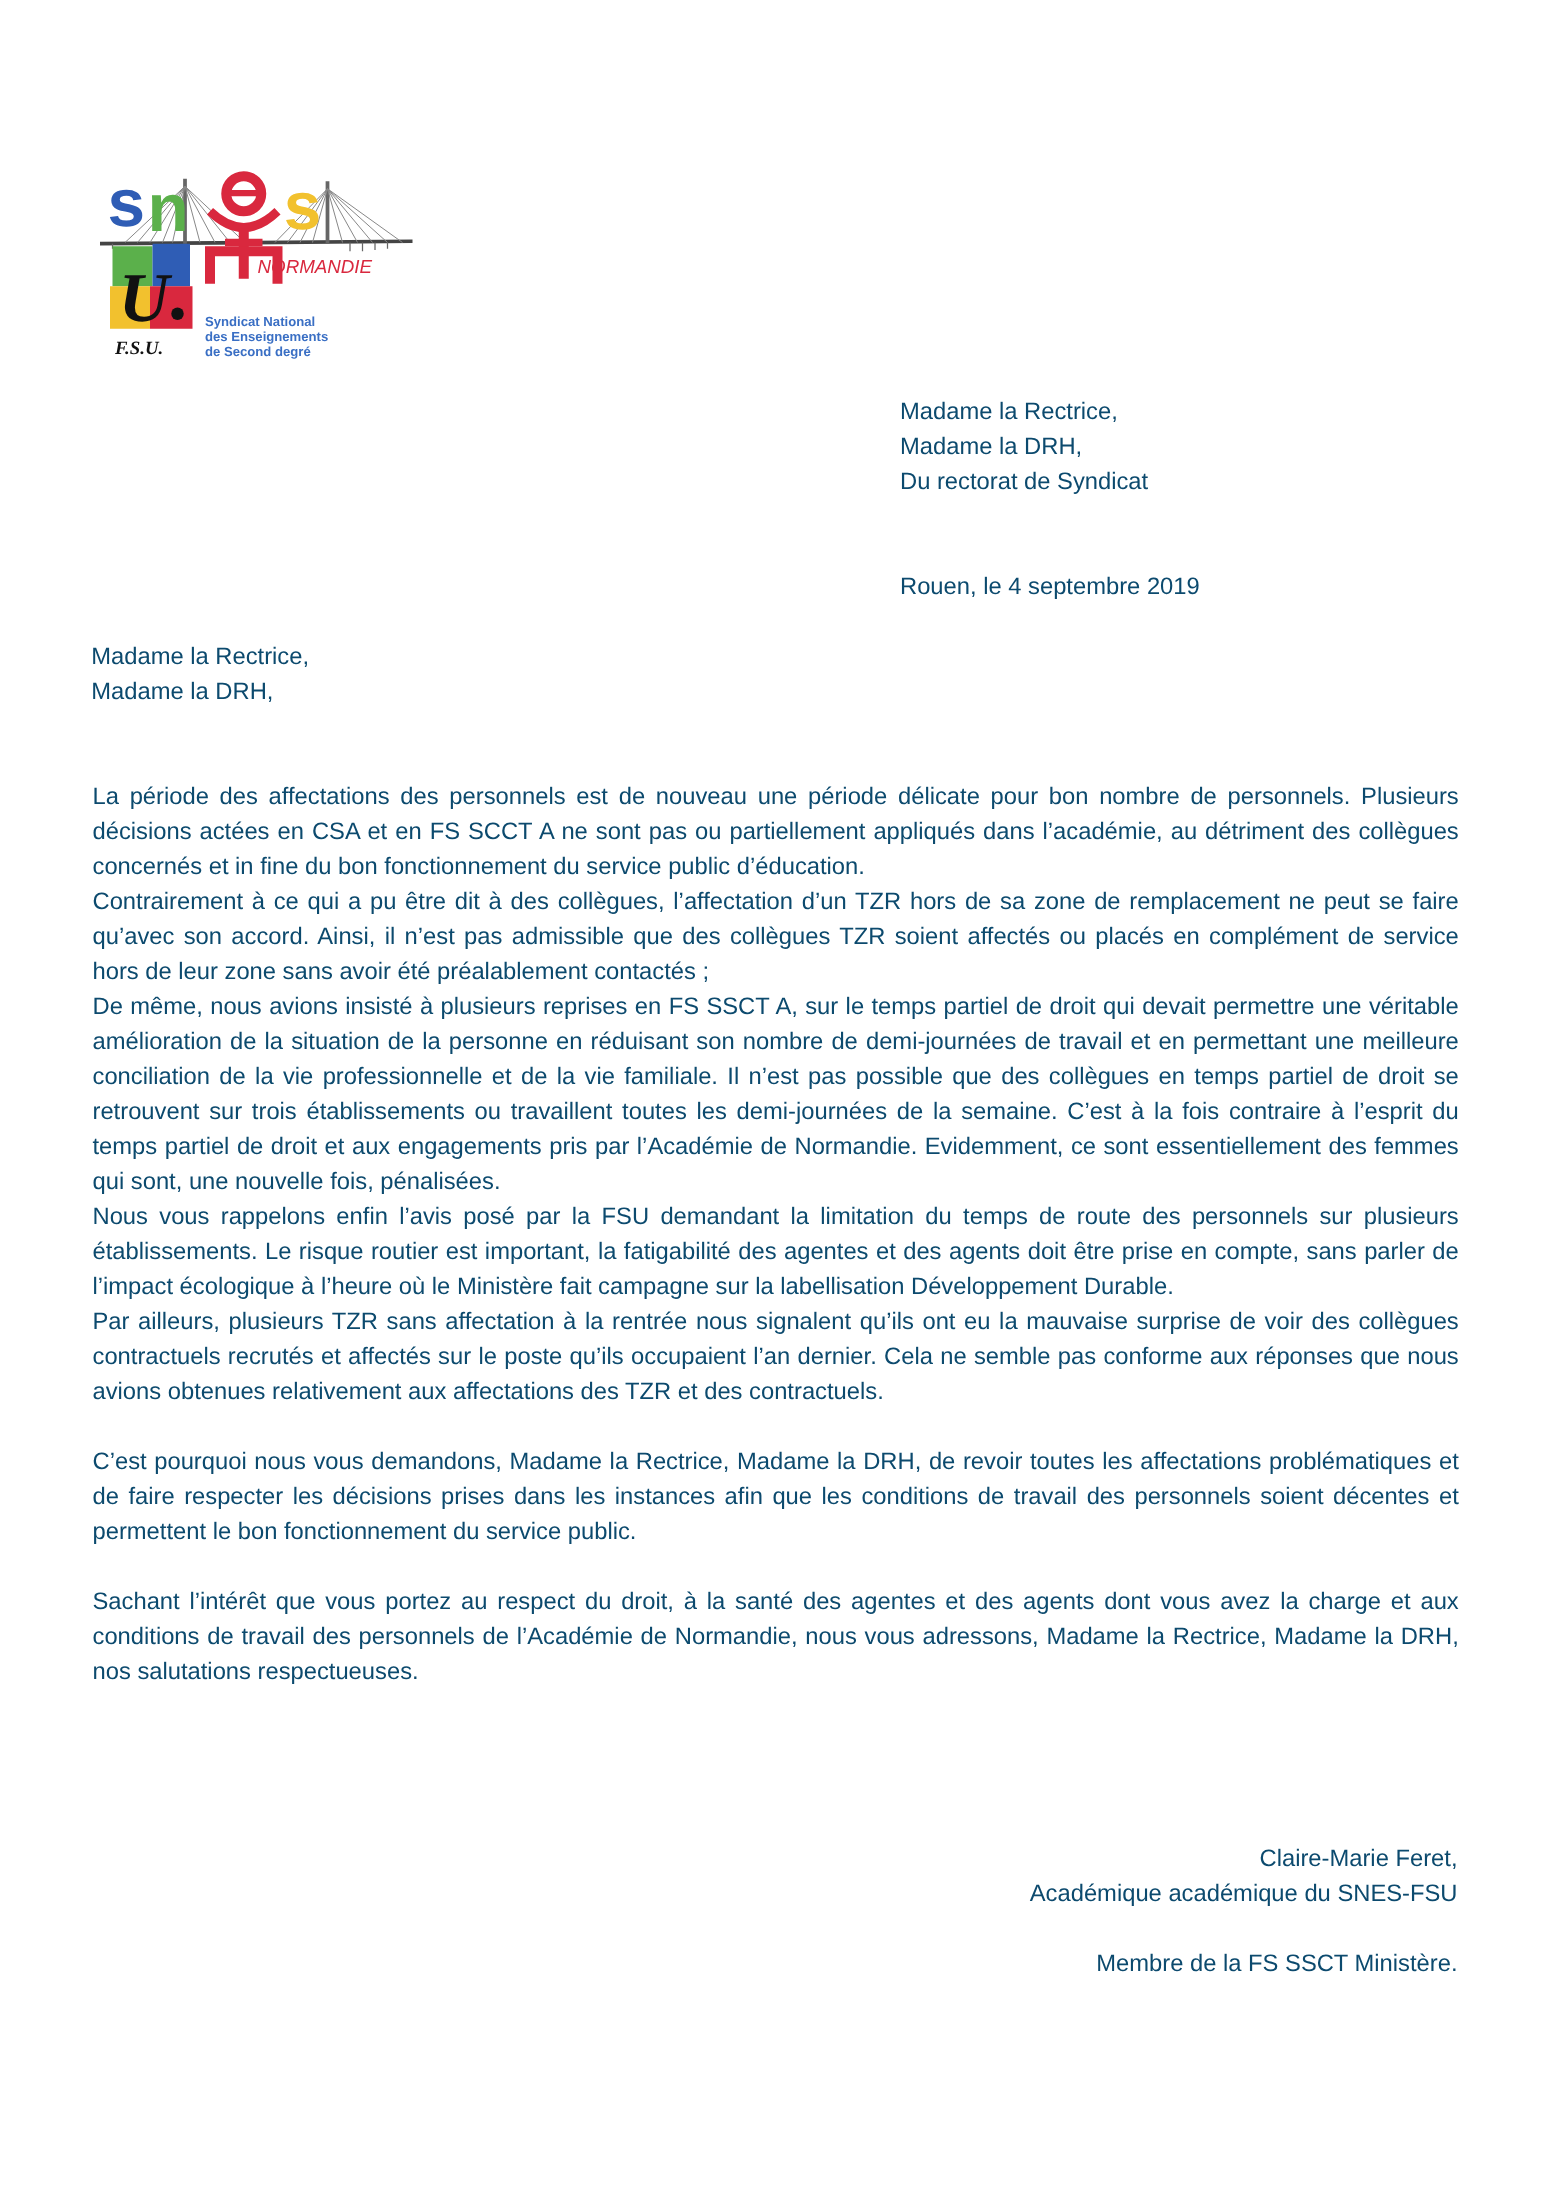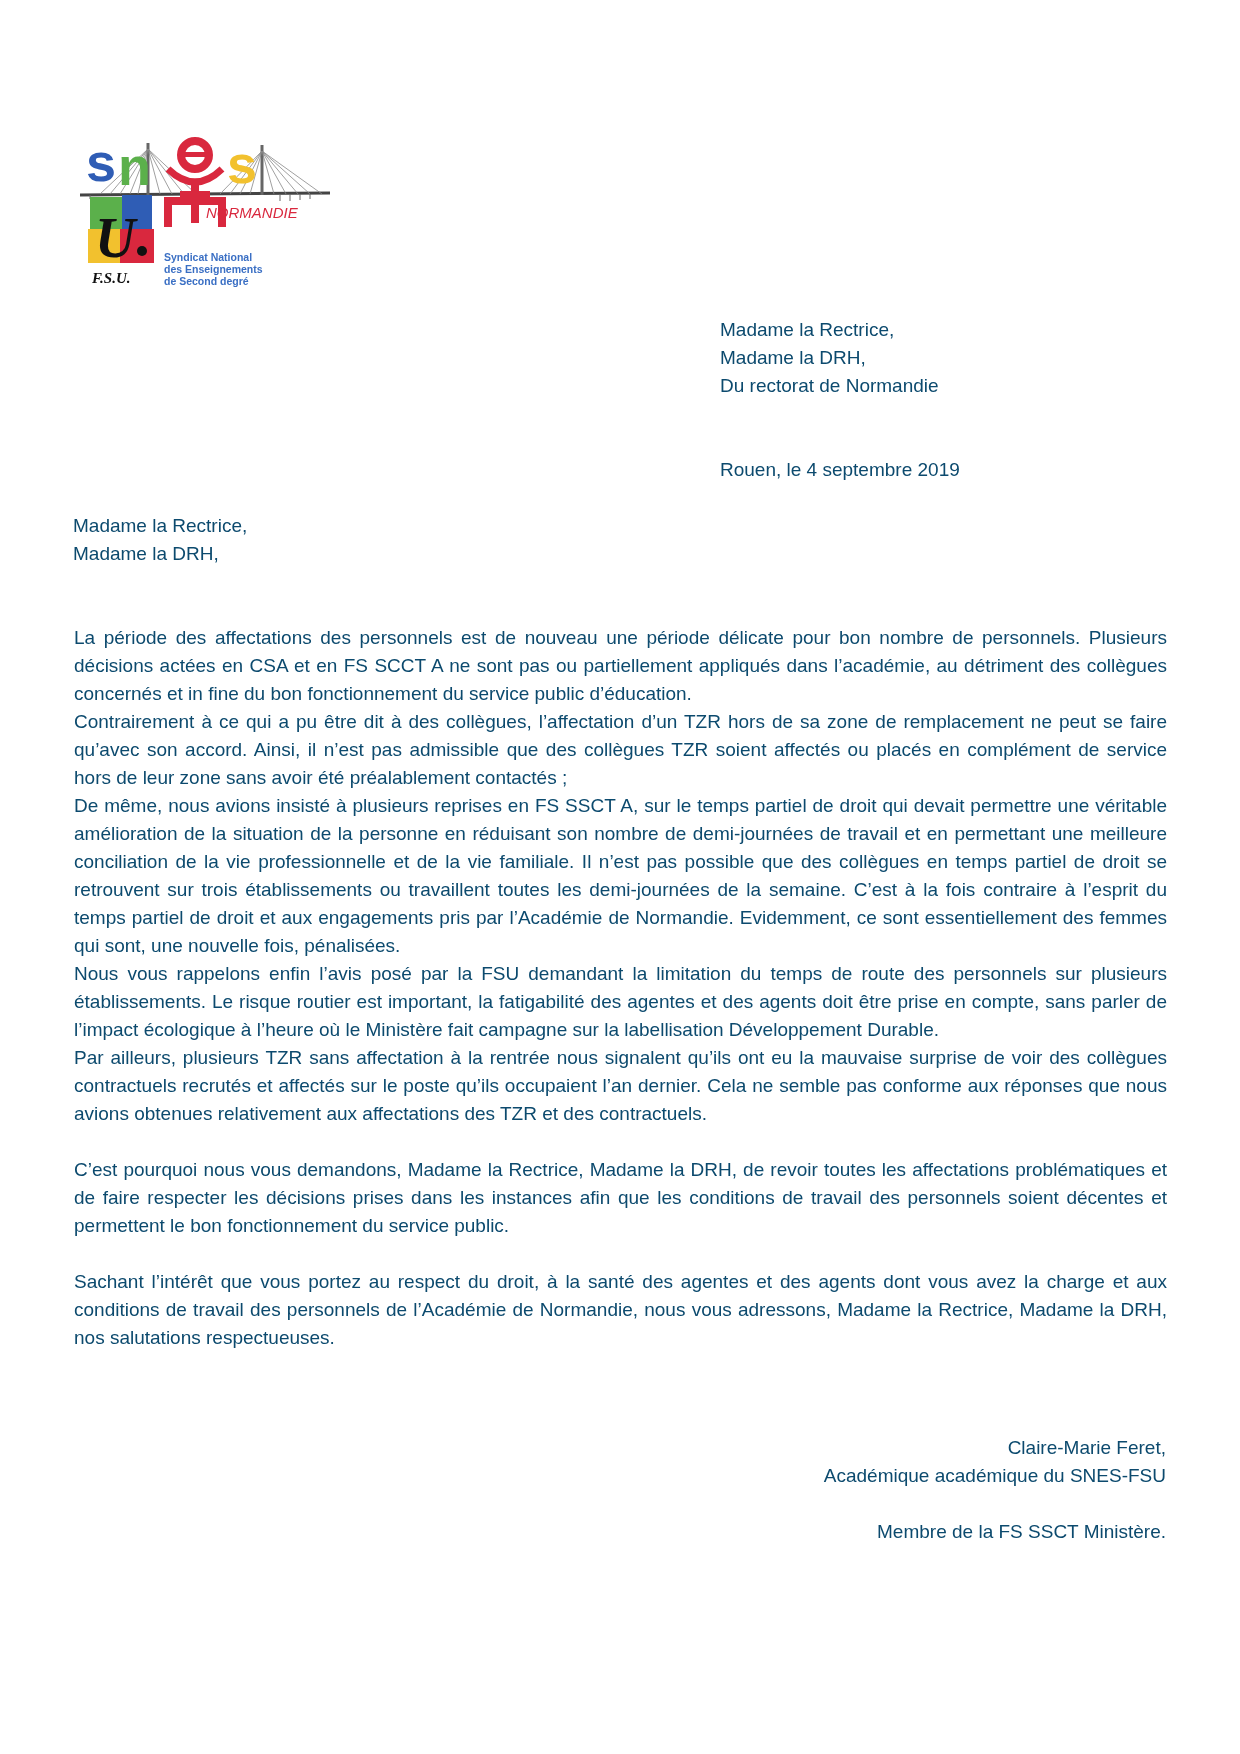--- a/index.html
+++ b/index.html
@@ -8,21 +8,21 @@
   .serif { font-family: Liberation Sans, sans-serif; color: #0c4a6e; font-size: 19px; line-height: 28px; }
   .logo { position: absolute; left: 80px; top: 133px; width: 260px; height: 168px; }
   .logo svg { display: block; }
   .recipient { position: absolute; left: 720px; top: 316px; }
   .recipient div, .date { white-space: nowrap; }
   .date { position: absolute; left: 720px; top: 456px; }
   .salutation { position: absolute; left: 73px; top: 512px; }
   .body-block { position: absolute; left: 74px; top: 624px; width: 1093px; }
   .body-block p { margin: 0; text-align: justify; text-align-last: left; }
   .para-gap { height: 28px; }
-  .signature { position: absolute; right: 74px; text-align: right; white-space: nowrap; }
+  .signature { position: absolute; right: 74px; text-align: right; white-space: nowrap; margin-top: 40px; }
   .sig1 { top: 1434px; }
   .sig2 { top: 1518px; }
 </style>
 </head>
 <body>
 
 <div class="page">
 
   <div class="logo">
     <svg width="260" height="168" viewBox="0 0 260 168" xmlns="http://www.w3.org/2000/svg">
@@ -86,21 +86,21 @@
       <text x="12" y="150" font-family="Liberation Serif, DejaVu Serif, serif" font-style="italic" font-weight="bold" font-size="15" fill="#111">F.S.U.</text>
       <text x="84" y="128" font-family="Liberation Sans, DejaVu Sans, sans-serif" font-weight="bold" font-size="10.5" fill="#3a6fc4">Syndicat National</text>
       <text x="84" y="140" font-family="Liberation Sans, DejaVu Sans, sans-serif" font-weight="bold" font-size="10.5" fill="#3a6fc4">des Enseignements</text>
       <text x="84" y="152" font-family="Liberation Sans, DejaVu Sans, sans-serif" font-weight="bold" font-size="10.5" fill="#3a6fc4">de Second degré</text>
     </svg>
   </div>
 
   <div class="recipient serif">
     <div>Madame la Rectrice,</div>
     <div>Madame la DRH,</div>
-    <div>Du rectorat de Normandie</div>
+    <div>Du rectorat de Syndicat</div>
   </div>
 
   <div class="date serif">Rouen, le 4 septembre 2019</div>
 
   <div class="salutation serif">
     <div>Madame la Rectrice,</div>
     <div>Madame la DRH,</div>
   </div>
 
   <div class="body-block serif">

